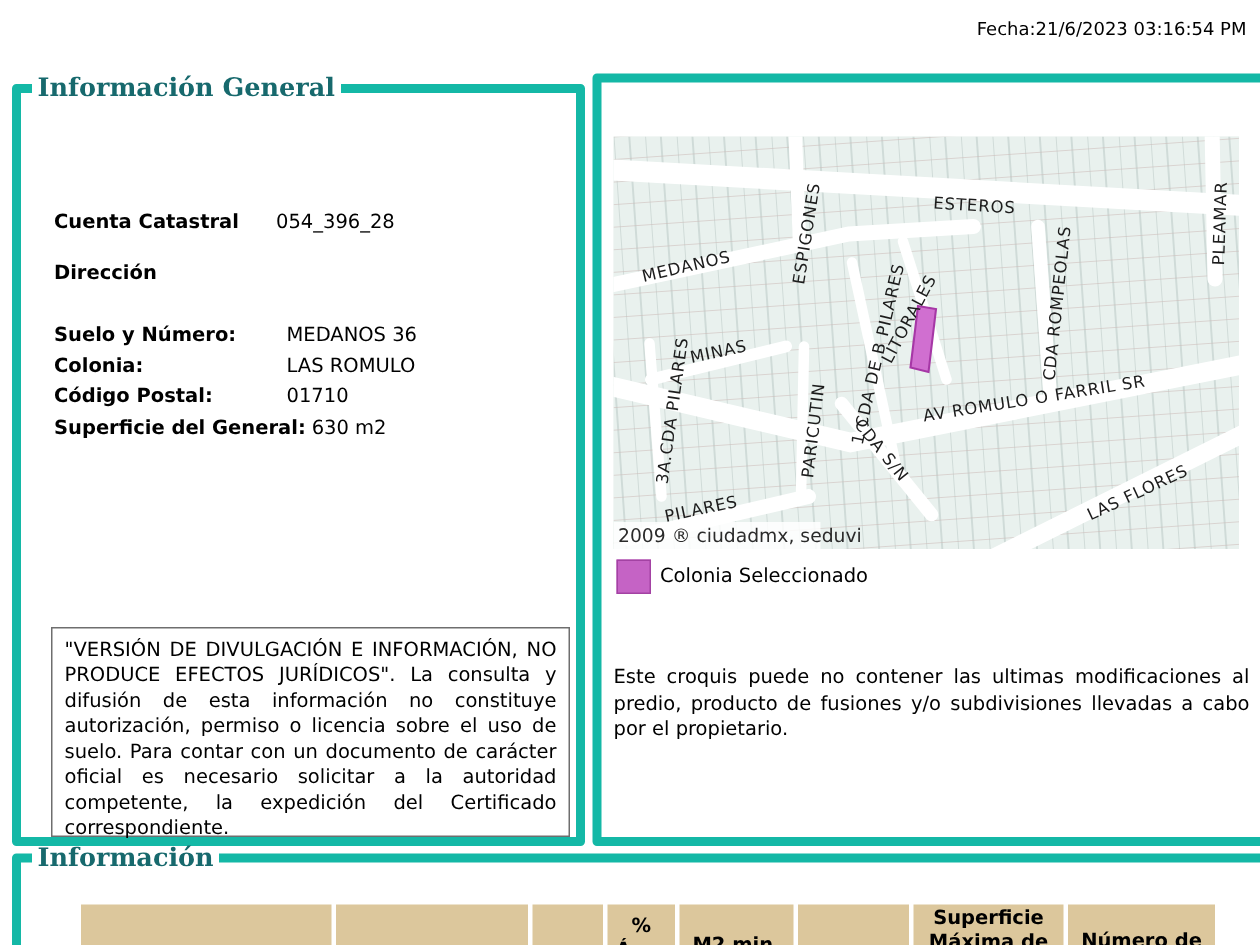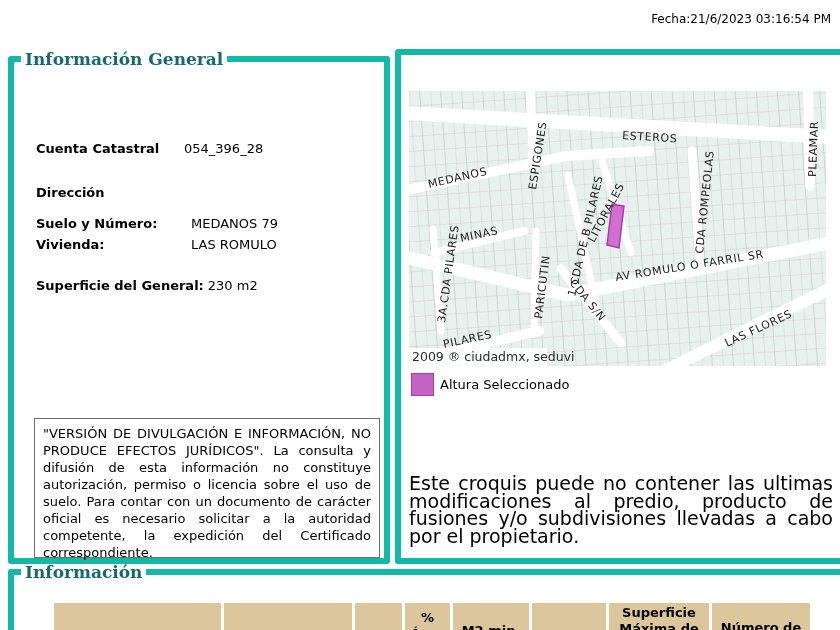--- a/index.html
+++ b/index.html
@@ -40,22 +40,22 @@
   .map-wrap svg{display:block;}
 
   .map-legend{left:10px;top:318px;display:flex;align-items:center;}
   .legend-swatch{
     width:21px;height:21px;background:#c563c5;border:1px solid #a342a3;
     display:inline-block;
   }
   .legend-label{font-size:13px;margin-left:6px;}
 
   .croquis-note{
-    left:8px;top:420px;width:424px;
-    font-size:19px;line-height:17.5px;text-align:justify;
+    left:8px;top:388px;width:424px;
+    font-size:13px;line-height:17.5px;text-align:justify;
   }
 
   .zonif-table{
     position:absolute;left:40px;top:21px;
     display:flex;gap:3px;align-items:flex-start;
   }
   .zhead{
     background:#dcc79c;height:70px;box-sizing:border-box;
     font-size:13px;font-weight:bold;text-align:center;
     white-space:pre-line;line-height:16px;
@@ -74,30 +74,33 @@
 
 <div class="date-line">Fecha:21/6/2023 03:16:54 PM</div>
 
 <fieldset id="fs-general">
   <legend>Información General</legend>
 
   <div class="abs frow" style="left:22px;top:72px;">
     <span class="lbl lbl-w148">Cuenta Catastral</span><span>054_396_28</span>
   </div>
 
-  <div class="abs frow" style="left:22px;top:116px;font-weight:bold;">Dirección</div>
+  <div class="abs frow" style="left:22px;top:106px;font-weight:bold;">Dirección</div>
 
   <div class="abs frow" style="left:22px;top:147px;">
-    <span class="lbl lbl-w155">Suelo y Número:</span><span>MEDANOS 79</span>
+    <span class="lbl lbl-w155">Suelo y Número:</span><span>MEDANOS 36</span>
   </div>
   <div class="abs frow" style="left:22px;top:168px;">
-    <span class="lbl lbl-w155">Vivienda:</span><span>LAS ROMULO</span>
+    <span class="lbl lbl-w155">Colonia:</span><span>LAS ROMULO</span>
+  </div>
+  <div class="abs frow" style="left:22px;top:188px;">
+    <span class="lbl lbl-w155">Código Postal:</span><span>01710</span>
   </div>
   <div class="abs frow" style="left:22px;top:209px;">
-    <span class="lbl" style="margin-right:4px;">Superficie del General:</span><span>230 m2</span>
+    <span class="lbl" style="margin-right:4px;">Superficie del General:</span><span>630 m2</span>
   </div>
 
   <div class="abs disclaimer-box">"VERSIÓN DE DIVULGACIÓN E INFORMACIÓN, NO PRODUCE EFECTOS JURÍDICOS". La consulta y difusión de esta información no constituye autorización, permiso o licencia sobre el uso de suelo. Para contar con un documento de carácter oficial es necesario solicitar a la autoridad competente, la expedición del Certificado correspondiente.</div>
 </fieldset>
 
 <fieldset id="fs-ubicacion">
 
   <div class="abs map-wrap">
     <svg width="417" height="275" viewBox="0 0 417 275" xmlns="http://www.w3.org/2000/svg">
       <defs>
@@ -146,21 +149,21 @@
         <text class="street-label" transform="translate(318,256) rotate(-25)">LAS FLORES</text>
       </g>
 
       <rect x="0" y="257" width="138" height="18" fill="#ffffff" opacity="0.85"></rect>
       <text class="map-attrib" x="3" y="270">2009 ® ciudadmx, seduvi</text>
     </svg>
   </div>
 
   <div class="abs map-legend">
     <span class="legend-swatch"></span>
-    <span class="legend-label">Altura Seleccionado</span>
+    <span class="legend-label">Colonia Seleccionado</span>
   </div>
 
   <div class="abs croquis-note">Este croquis puede no contener las ultimas modificaciones al predio, producto de fusiones y/o subdivisiones llevadas a cabo por el propietario.</div>
 </fieldset>
 
 <fieldset id="fs-zonif">
   <legend>Información</legend>
 
   <div class="zonif-table">
     <div class="zhead" style="width:167px;padding-top:26px;">Uso del Suelo 1:</div>

